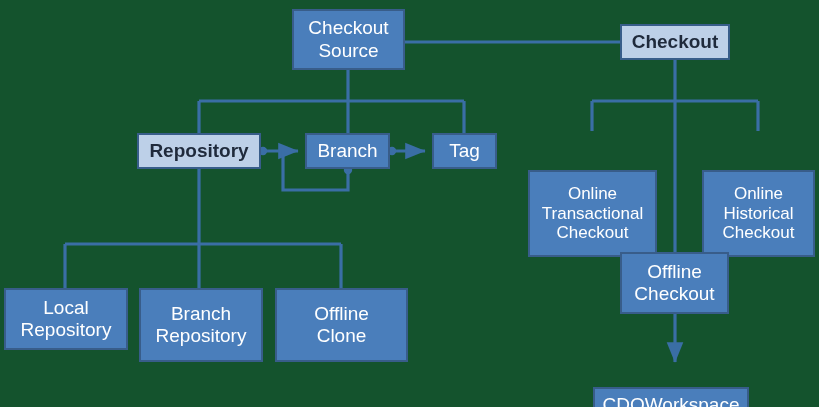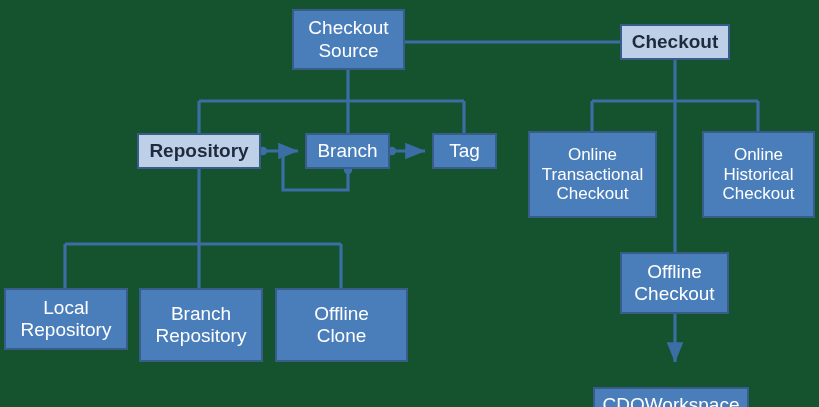--- a/index.html
+++ b/index.html
@@ -43,20 +43,21 @@
     color: #FFFFFF;
     font-weight: normal;
   }
   .node.fill-light {
     background: #BDD0E8;
     color: #1F2A3C;
     font-weight: bold;
   }
   .node.small-text {
     font-size: 17px;
+    margin-top: 39px;
   }
 </style>
 </head>
 <body>
 
 <div id="diagram-canvas">
 
   <svg id="connector-layer" viewBox="0 0 819 407" width="819" height="407" xmlns="http://www.w3.org/2000/svg">
     <defs>
       <marker id="arrowhead" markerWidth="7" markerHeight="7" refX="6.2" refY="3" orient="auto" markerUnits="strokeWidth">

